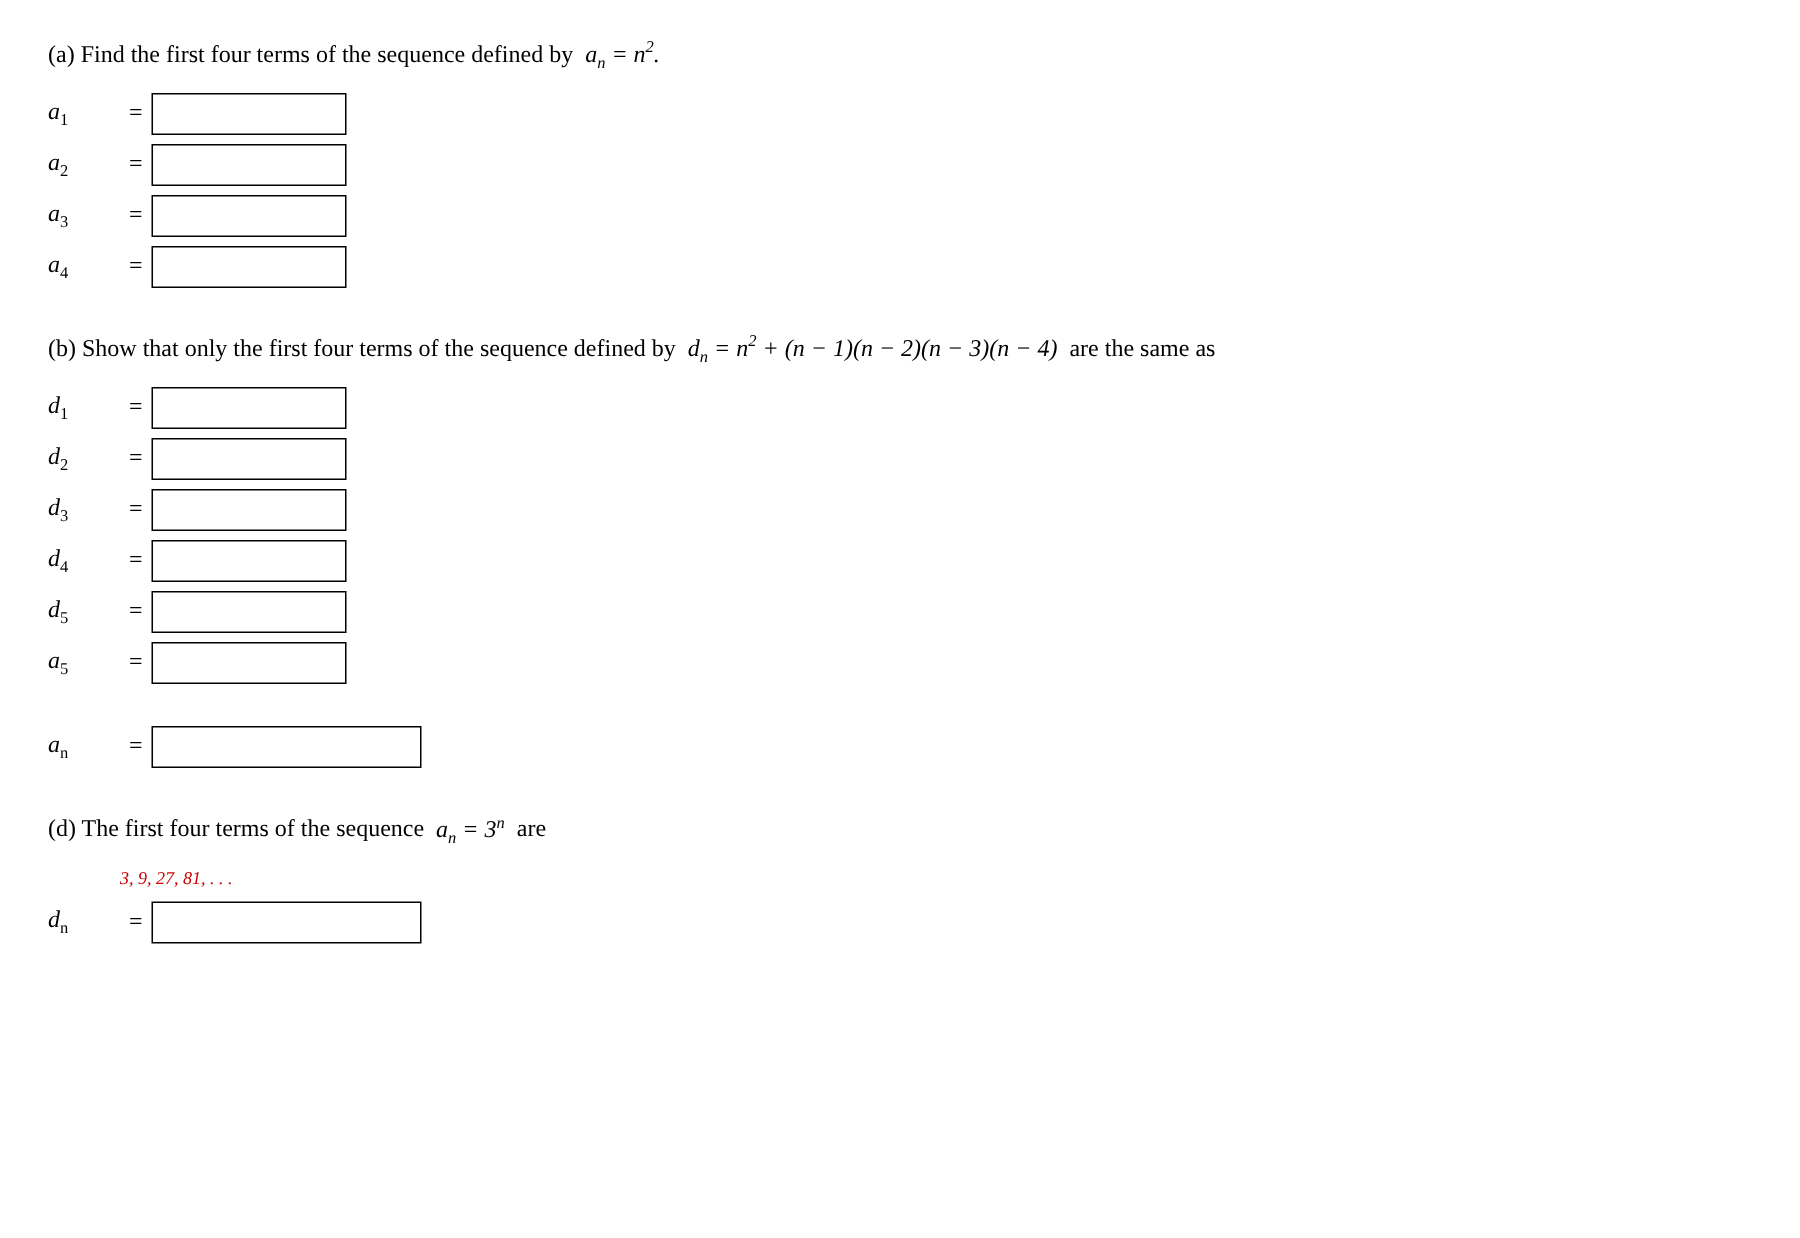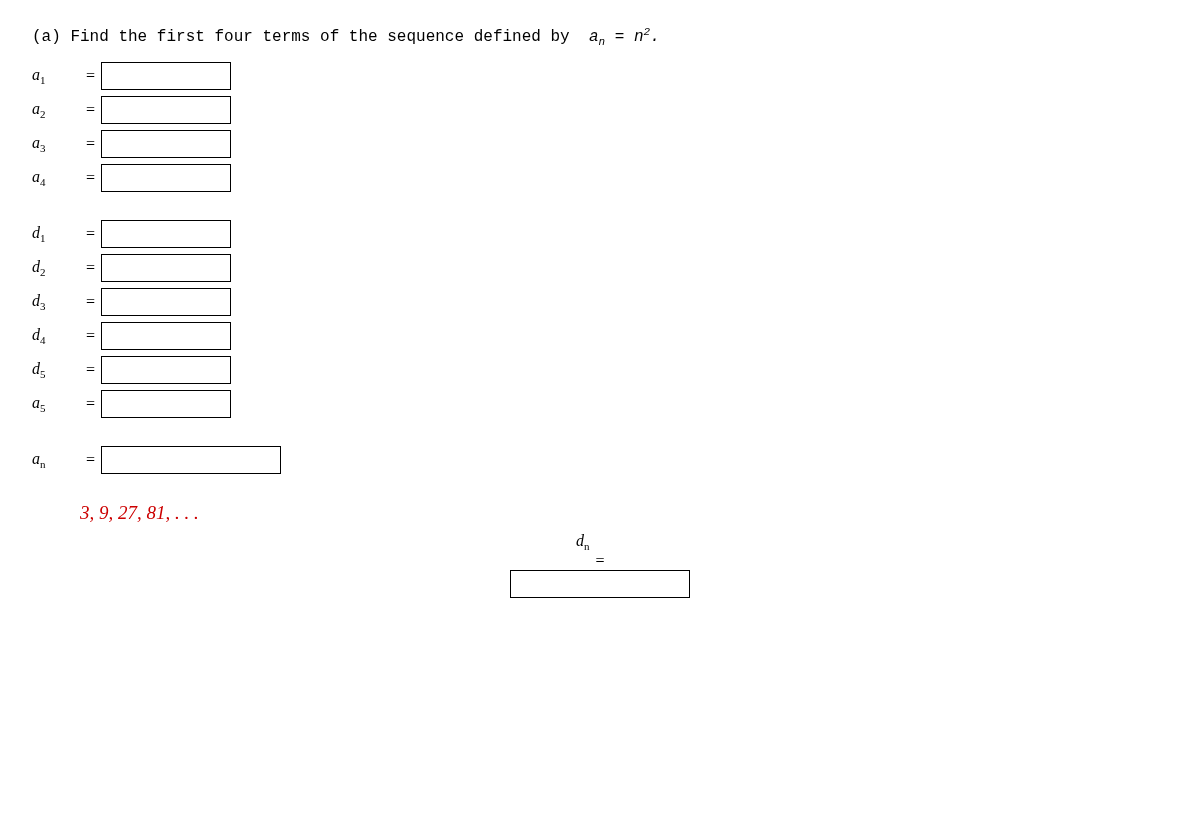--- a/index.html
+++ b/index.html
@@ -11,21 +11,20 @@
       padding: 24px 32px;
       width: 1200px;
       min-height: 825px;
     }
     .section {
       margin-bottom: 28px;
     }
     .section-text {
       line-height: 1.6;
       margin-bottom: 10px;
-      font-family: Liberation Mono, monospace;
     }
     .input-row {
       display: flex;
       align-items: center;
       margin-bottom: 6px;
     }
     .input-label {
       min-width: 48px;
       font-size: 16px;
       font-family: Liberation Serif, serif;
@@ -41,21 +40,21 @@
     }
     .eq-sign {
       margin: 0 6px;
       font-size: 16px;
     }
     sup { font-size: 11px; vertical-align: super; }
     sub { font-size: 11px; vertical-align: sub; }
     .red-sequence {
       color: #cc0000;
       font-style: italic;
-      font-size: 19px;
+      font-size: 12px;
       margin: 4px 0 8px 48px;
     }
     .wide-input {
       width: 180px;
     }
     .inline-math { font-style: italic; }
   </style>
 </head>
 <body>
 
@@ -80,20 +79,25 @@
     <input class="math-input" type="text" style="">
   </div>
   <div class="input-row">
     <span class="input-label"><i>a</i><sub>4</sub></span>
     <span class="eq-sign">=</span>
     <input class="math-input" type="text" style="">
   </div>
 </div>
 
 <div class="section">
+  <div class="section-text">
+    <span>(b) Show that only the first four terms of the sequence defined by&nbsp;</span>
+    <span class="inline-math"><i>d</i><sub>n</sub> = <i>n</i><sup>2</sup> + (<i>n</i> − 1)(<i>n</i> − 2)(<i>n</i> − 3)(<i>n</i> − 4)</span>
+    <span>&nbsp;are the same as</span>
+  </div>
 
   <div class="input-row">
     <span class="input-label"><i>d</i><sub>1</sub></span>
     <span class="eq-sign">=</span>
     <input class="math-input" type="text" style="">
   </div>
   <div class="input-row">
     <span class="input-label"><i>d</i><sub>2</sub></span>
     <span class="eq-sign">=</span>
     <input class="math-input" type="text" style="">
@@ -122,21 +126,26 @@
 
 <div class="section">
   <div class="input-row">
     <span class="input-label"><i>a</i><sub>n</sub></span>
     <span class="eq-sign">=</span>
     <input class="math-input wide-input" type="text" style="">
   </div>
 </div>
 
 <div class="section">
+  <div class="section-text">
+    <span>(d) The first four terms of the sequence&nbsp;</span>
+    <span class="inline-math"><i>a</i><sub>n</sub> = 3<sup><i>n</i></sup></span>
+    <span>&nbsp;are</span>
+  </div>
   <div class="red-sequence">
     3, 9, 27, 81, . . .
   </div>
-  <div class="input-row" style="margin-top:8px;flex-direction:column;">
+  <div class="input-row" style="margin-top:8px;">
     <span class="input-label"><i>d</i><sub>n</sub></span>
     <span class="eq-sign">=</span>
     <input class="math-input wide-input" type="text" style="">
   </div>
 </div>
 
 </body></html>

